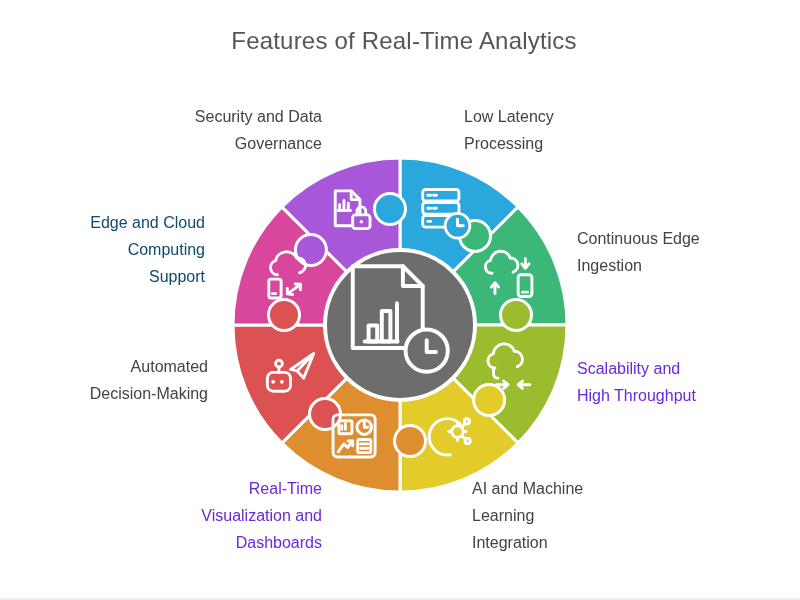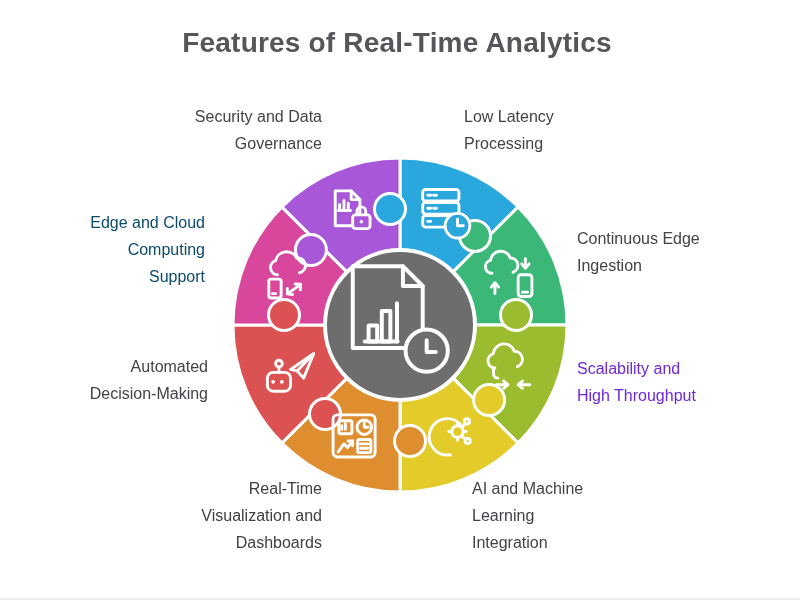--- a/index.html
+++ b/index.html
@@ -2,22 +2,22 @@
 <html><head>
 <meta charset="utf-8">
 <style>
   html,body{margin:0;padding:0;background:#fff;}
   #canvas{
     position:relative;width:800px;height:600px;background:#ffffff;
     font-family:"Liberation Sans",sans-serif;overflow:hidden;
     border-bottom:2px solid #ededed;box-sizing:border-box;
   }
   #title{
-    position:absolute;top:27px;left:0;width:794px;text-align:center;
-    font-size:28px;font-weight:700;letter-spacing:.2px;color:#56555b;
+    position:absolute;top:27px;left:7px;width:794px;text-align:center;
+    font-size:24px;font-weight:400;letter-spacing:.2px;color:#56555b;
   }
   #wheel{position:absolute;left:0;top:0;}
   .seg-label{
     position:absolute;font-size:16px;line-height:27px;font-weight:400;
     color:#454049;white-space:pre-line;
   }
 </style>
 </head>
 <body>
 
@@ -164,21 +164,21 @@
   <div id="labels">
       <div class="seg-label" style="left: 464px; top: 103px; width: 180px; text-align: left; color: rgb(69, 64, 73);">Low Latency
 Processing</div>
       <div class="seg-label" style="left: 577px; top: 225px; width: 205px; text-align: left; color: rgb(69, 64, 73);">Continuous Edge
 Ingestion</div>
       <div class="seg-label" style="left: 577px; top: 355px; width: 210px; text-align: left; color: #6d28d9;">Scalability and
 High Throughput</div>
       <div class="seg-label" style="left: 464px; top: 475px; width: 190px; text-align: left; color: rgb(69, 64, 73); margin-left: 8px;">AI and Machine
 Learning
 Integration</div>
-      <div class="seg-label" style="left: 138px; top: 475px; width: 184px; text-align: right; color: #404040;">Real-Time
+      <div class="seg-label" style="left: 138px; top: 475px; width: 184px; text-align: right; color: #6d28d9;">Real-Time
 Visualization and
 Dashboards</div>
       <div class="seg-label" style="left: 25px; top: 353px; width: 183px; text-align: right; color: rgb(69, 64, 73);">Automated
 Decision-Making</div>
       <div class="seg-label" style="left: 25px; top: 209px; width: 180px; text-align: right; color: #0c4a6e;">Edge and Cloud
 Computing
 Support</div>
       <div class="seg-label" style="left: 108px; top: 103px; width: 214px; text-align: right; color: rgb(69, 64, 73);">Security and Data
 Governance</div>
     </div>

